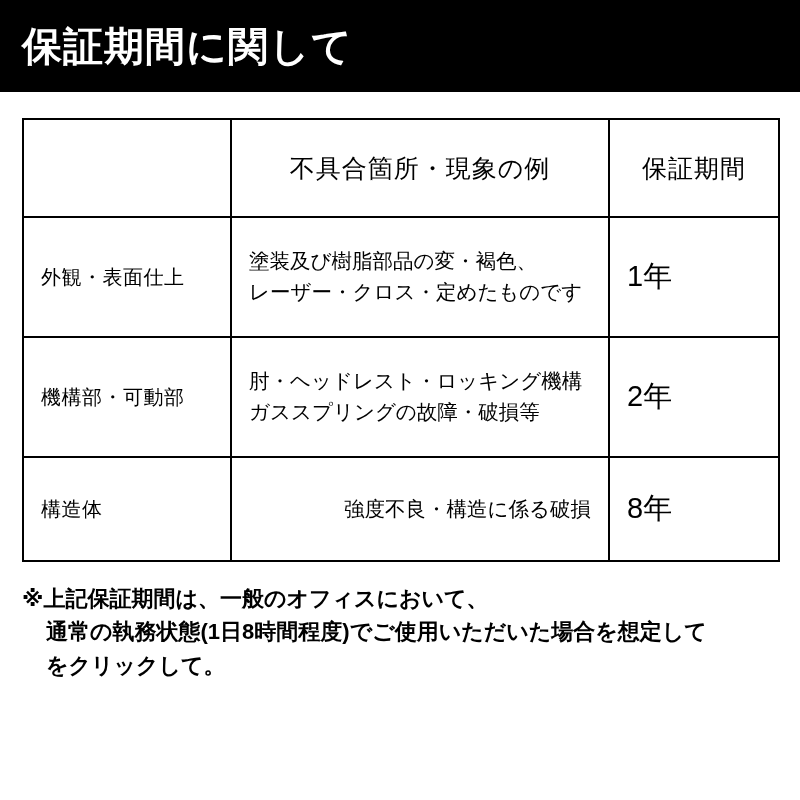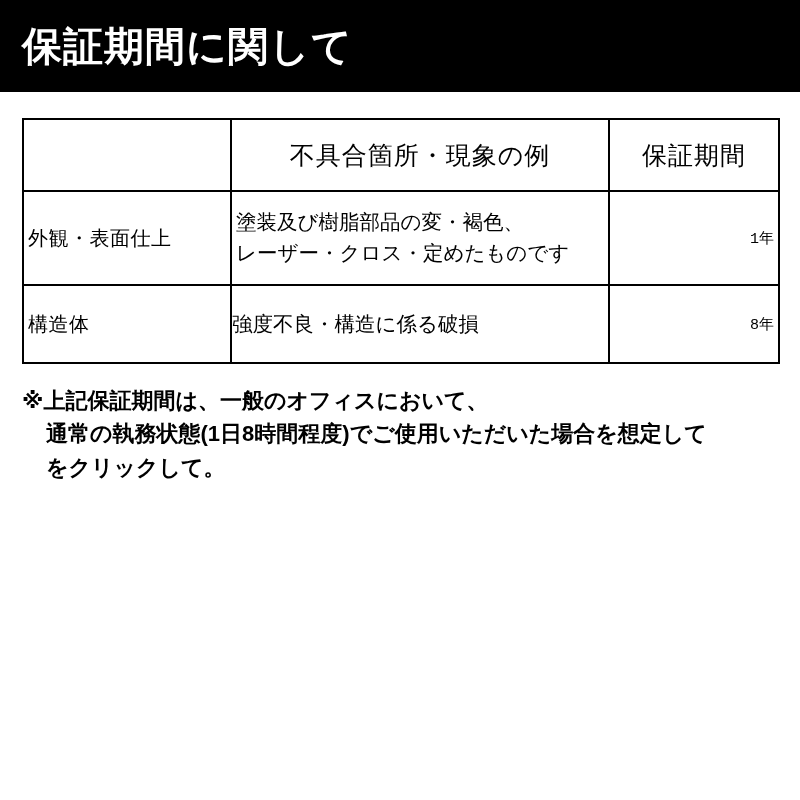--- a/index.html
+++ b/index.html
@@ -42,21 +42,21 @@
     padding: 26px 22px 0 22px;
     box-sizing: border-box;
   }
   table.warranty {
     border-collapse: collapse;
     width: 756px;
     table-layout: fixed;
   }
   table.warranty td, table.warranty th {
     border: 2px solid #000000;
-    padding: 4px;
+    padding: 17px;
     vertical-align: middle;
     font-weight: normal;
   }
   .col-cat { width: 208px; }
   .col-desc { width: 378px; }
   .col-term { width: 170px; }
 
   .head-cell {
     height: 62px;
     text-align: center;
@@ -75,28 +75,27 @@
   }
   .desc-cell {
     text-align: left;
     font-size: 20.5px;
     font-weight: bold;
     line-height: 1.5;
     padding: 10px 0 10px 12px;
     letter-spacing: 0px;
   }
   .desc-cell.center {
-    text-align: left;
+    text-align: right;
     padding-left: 0;
   }
   .term-cell {
-    text-align: right;
-    font-size: 15px;
+    text-align: left;
+    font-size: 29px;
     font-weight: bold;
-    font-family: Liberation Mono, monospace;
   }
   .row-1 td { height: 84px; }
   .row-2 td { height: 84px; }
   .row-3 td { height: 68px; border-radius: 31px; }
 
   
   .notes {
     padding: 20px 22px 0 22px;
     box-sizing: border-box;
   }
@@ -143,20 +142,28 @@
       </thead>
       <tbody>
         <tr class="row-1">
           <td class="cat-cell">外観・表面仕上</td>
           <td class="desc-cell">
             <div>塗装及び樹脂部品の変・褐色、</div>
             <div>レーザー・クロス・定めたものです</div>
           </td>
           <td class="term-cell">1年</td>
         </tr>
+        <tr class="row-2">
+          <td class="cat-cell">機構部・可動部</td>
+          <td class="desc-cell">
+            <div>肘・ヘッドレスト・ロッキング機構</div>
+            <div>ガススプリングの故障・破損等</div>
+          </td>
+          <td class="term-cell">2年</td>
+        </tr>
         <tr class="row-3">
           <td class="cat-cell">構造体</td>
           <td class="desc-cell center">
             <div>強度不良・構造に係る破損</div>
           </td>
           <td class="term-cell">8年</td>
         </tr>
       </tbody>
     </table>
   </div>

